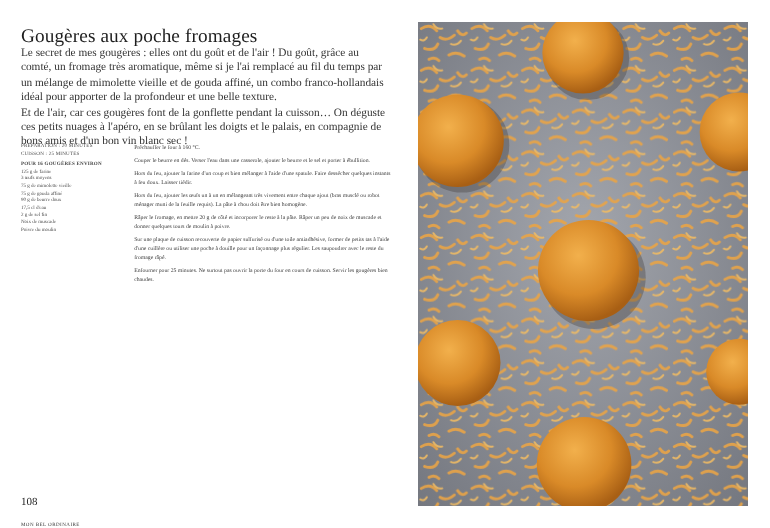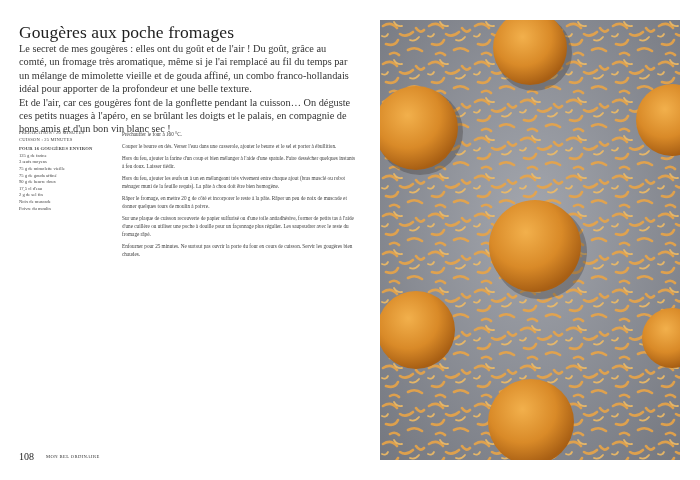--- a/index.html
+++ b/index.html
@@ -6,21 +6,21 @@
   body{width:700px;height:480px;background:#fff;position:relative;overflow:hidden;font-family:"Liberation Serif","DejaVu Serif",serif;color:#2a2a2a;}
   .title{position:absolute;left:19px;top:22px;font-size:17.5px;color:#1e1e1e;letter-spacing:0.1px;}
   .intro{position:absolute;left:19px;top:42px;width:336px;font-size:10.3px;line-height:13.4px;color:#333;}
   .intro p{margin:0;}
   .meta{position:absolute;left:19px;top:130px;width:100px;font-size:4.6px;line-height:6.6px;color:#444;}
   .meta .caps{text-transform:uppercase;letter-spacing:0.2px;}
   .meta .yield{margin-top:3px;font-weight:bold;text-transform:uppercase;letter-spacing:0.2px;}
   .meta ul{list-style:none;margin:0;padding:0;}
   .steps{position:absolute;left:122px;top:130px;width:235px;font-size:5.2px;line-height:8.2px;color:#3a3a3a;}
   .steps p{margin:0 0 3.6px 0;}
-  .footer{position:absolute;left:19px;top:451px;display:flex;align-items:center;gap:12px;}
+  .footer{position:absolute;left:19px;top:451px;display:flex;align-items:flex-start;gap:12px;flex-direction:column;}
   .folio{font-size:10px;color:#222;}
   .book{font-size:4.6px;text-transform:uppercase;letter-spacing:0.4px;color:#333;}
   .photo{position:absolute;left:380px;top:20px;width:300px;height:440px;overflow:hidden;background:#8d9099;}
 </style>
 </head>
 <body>
 
 <div class="title">Gougères aux poche fromages</div>
 
 <div class="intro">

